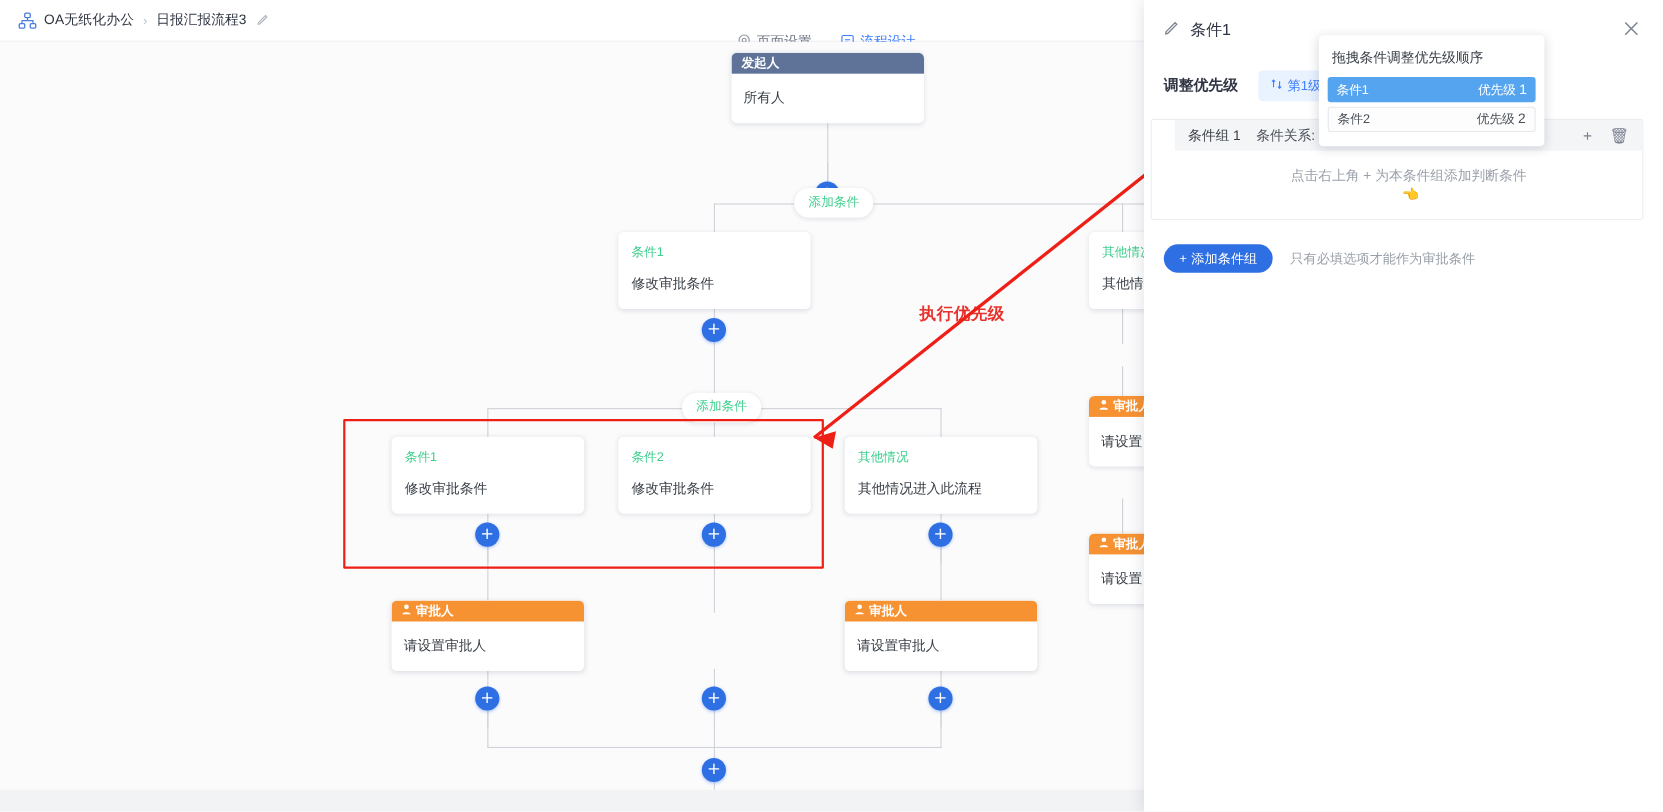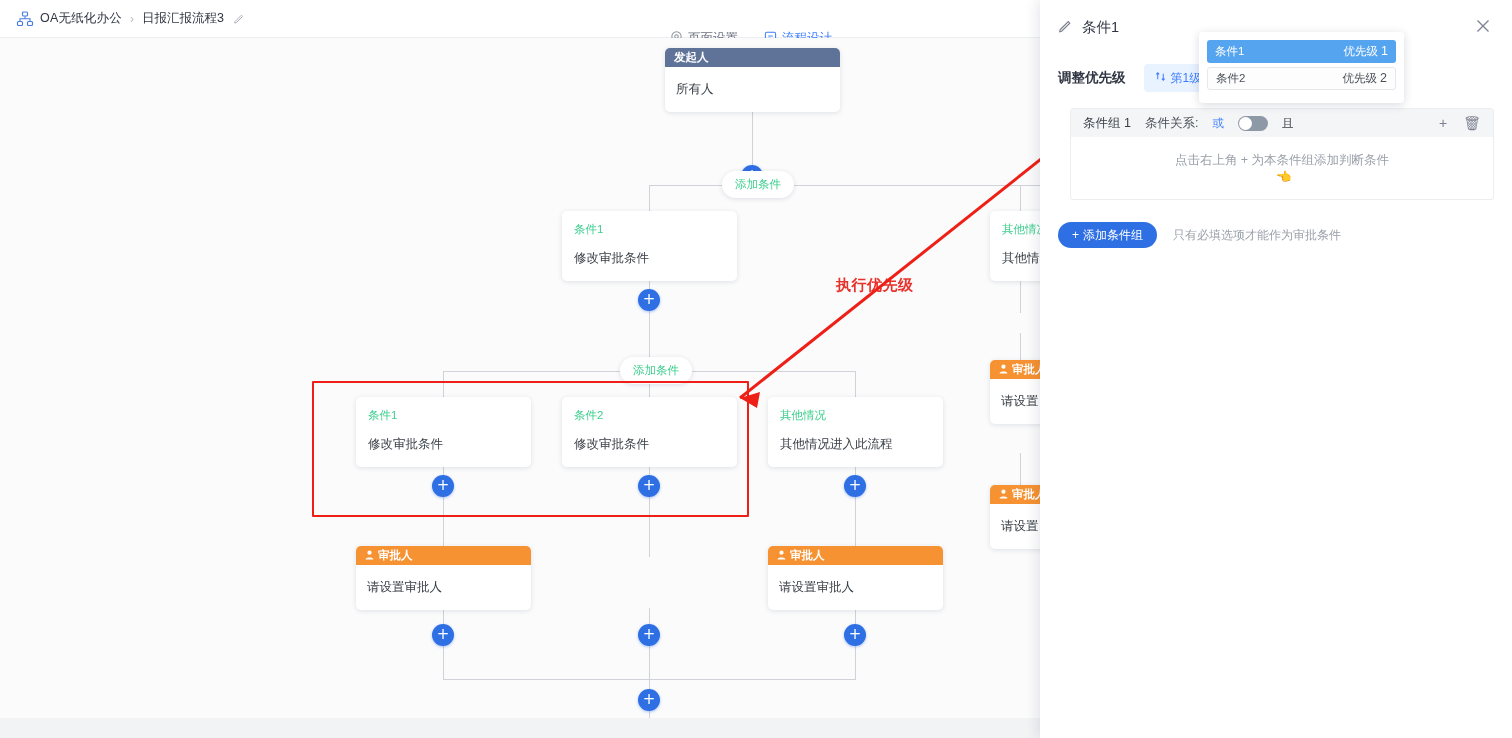--- a/index.html
+++ b/index.html
@@ -142,22 +142,23 @@
     height: 23px; padding: 0 8px; border-radius: 3px;
     font-size: 11.5px; cursor: grab; margin-bottom: 4px;
   }
   .pop-item.sel { background: #55a4ef; color: #ffffff; }
   .pop-item.plain { background: #fdfdfd; border: 1px solid #e6e8ec; color: #4a5058; }
   .pop-prio { font-size: 11.5px; }
   .pop-prio b { font-weight: 400; font-size: 12.5px; margin-left: 3px; }
 
   
   .cgroup {
-    margin: 16px 18px 0 30px; border: 1px solid #ebedf0; border-radius: 3px;
+    margin: 16px 18px 0 6px; border: 1px solid #ebedf0; border-radius: 3px;
     background: #ffffff;
+    padding-left: 21px;
   }
   .cgroup-head {
     height: 28px; background: #f4f5f7; display: flex; align-items: center;
     padding: 0 12px; gap: 14px; font-size: 12.5px; color: #3a4048;
   }
   .rel-label { color: #4a5058; }
   .rel-opt { color: #3d7eff; font-size: 11.5px; }
   .rel-opt.off { color: #3a4048; }
   .switch {
     width: 30px; height: 15px; border-radius: 8px; background: #8e99a8;
@@ -403,20 +404,21 @@
         <span>
           <svg width="11" height="11" viewBox="0 0 12 12">
             <path d="M3 9 V2 M1.4 3.6 L3 2 L4.6 3.6 M9 3 V10 M7.4 8.4 L9 10 L10.6 8.4" fill="none" stroke="#3d7eff" stroke-width="1.1"></path>
           </svg>
         </span>
         <span>第1级</span>
       </span>
     </div>
 
     <div class="popover">
+      <div class="pop-title">拖拽条件调整优先级顺序</div>
       <div class="pop-item sel">
         <span>条件1</span>
         <span class="pop-prio">
           <span>优先级</span><b>1</b>
         </span>
       </div>
       <div class="pop-item plain">
         <span>条件2</span>
         <span class="pop-prio">
           <span>优先级</span><b>2</b>

